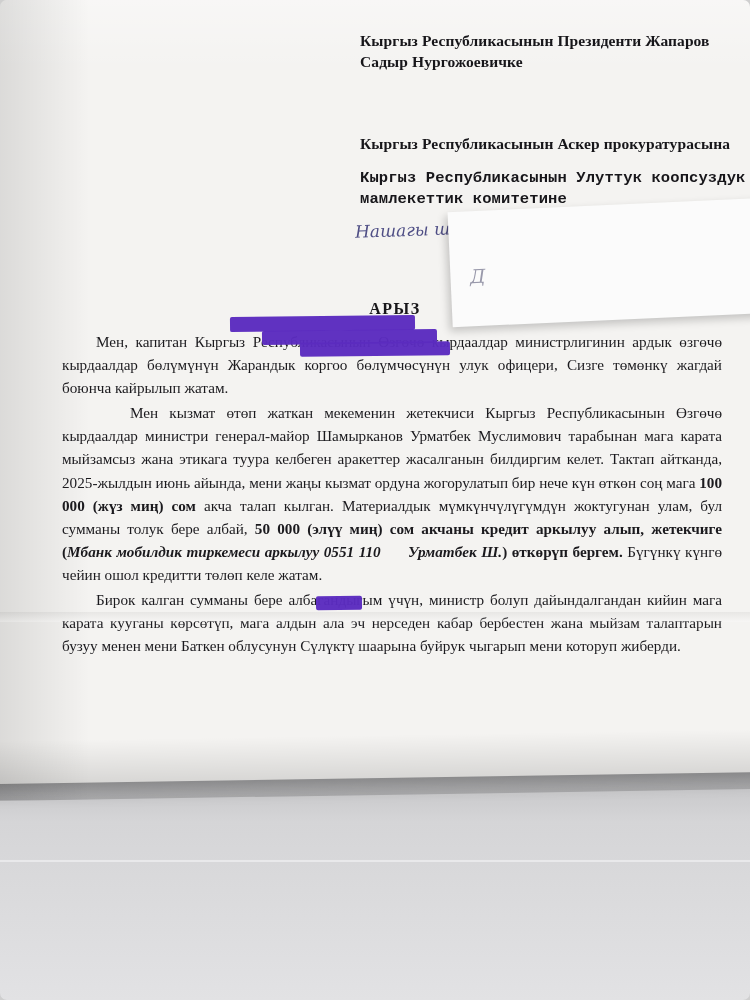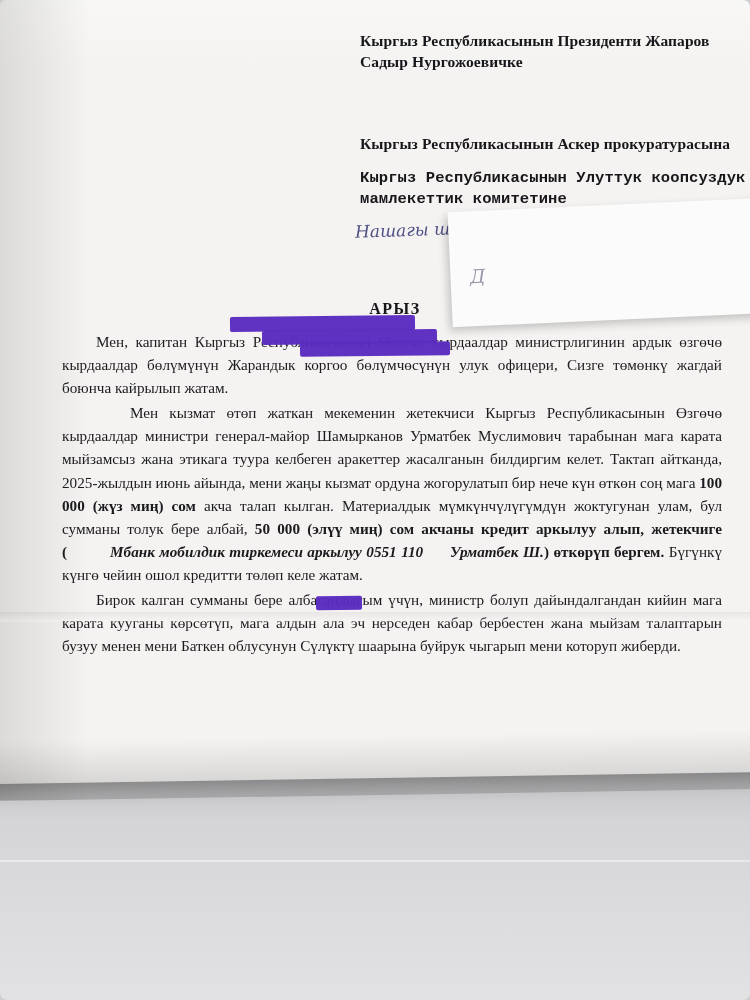--- a/index.html
+++ b/index.html
@@ -125,21 +125,21 @@
     left: 62px;
     top: 330px;
     width: 660px;
     font-size: 15.2px;
     line-height: 1.52;
     color: #1b1a1e;
     text-align: justify;
   }
   .body p { margin: 0 0 2px 0; text-indent: 34px; }
   .body b { font-weight: bold; }
-  .body i { font-style: italic; margin-left: 43px; }
+  .body i { font-style: italic; }
 
   
   .redact {
     position: absolute;
     background: #5b2bbf;
     border-radius: 2px;
     opacity: 0.97;
   }
   .r1 { left: 230px; top: 316px; width: 185px; height: 15px; transform: rotate(-0.7deg); }
   .r2 { left: 262px; top: 330px; width: 175px; height: 14px; transform: rotate(-0.6deg); }

